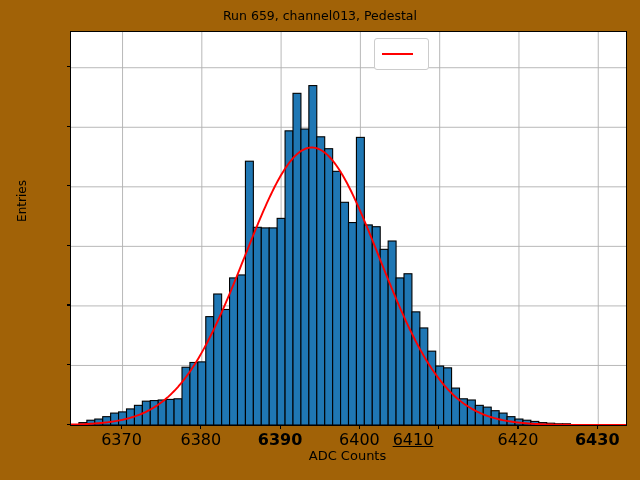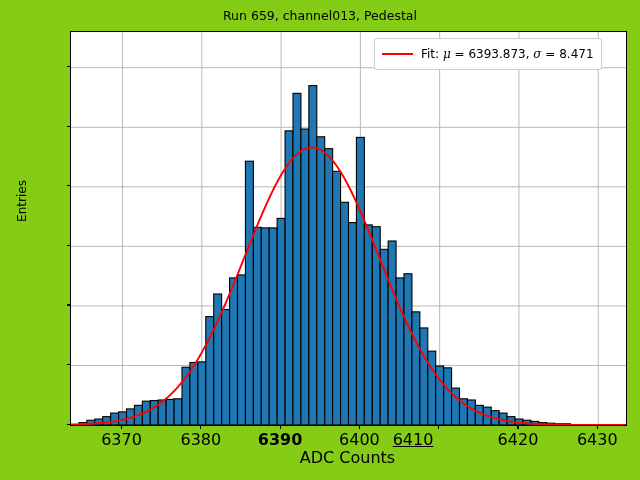--- a/index.html
+++ b/index.html
@@ -10,21 +10,21 @@
   body {
     width: 640px;
     height: 480px;
     font-family: "DejaVu Sans", sans-serif;
     overflow: hidden;
   }
   #figure {
     position: relative;
     width: 640px;
     height: 480px;
-    background: #84cc16;
+    background: #a16207;
   }
   #chart-title {
     position: absolute;
     left: 0;
     top: 8px;
     width: 640px;
     text-align: center;
     font-size: 12.5px;
     color: #000000;
     letter-spacing: 0px;
@@ -74,21 +74,21 @@
     width: 1.1px;
     height: 3.5px;
     background: #000000;
   }
   #xlabel {
     position: absolute;
     left: 70px;
     top: 448px;
     width: 555px;
     text-align: center;
-    font-size: 16px;
+    font-size: 13px;
     color: #000000;
   }
   #ylabel {
     position: absolute;
     left: -78px;
     top: 194px;
     width: 200px;
     text-align: center;
     font-size: 12px;
     color: #000000;
@@ -251,26 +251,25 @@
       <div class="xtick-label" style="left: 200.821px;">6380</div>
       <div class="xtick-mark" style="left: 279.607px;"></div>
       <div class="xtick-label" style="left: 280.107px; font-weight: bold;">6390</div>
       <div class="xtick-mark" style="left: 358.893px;"></div>
       <div class="xtick-label" style="left: 359.393px;">6400</div>
       <div class="xtick-mark" style="left: 438.179px;"></div>
       <div class="xtick-label" style="left: 413px; text-decoration: underline;">6410</div>
       <div class="xtick-mark" style="left: 517.464px;"></div>
       <div class="xtick-label" style="left: 517.964px;">6420</div>
       <div class="xtick-mark" style="left: 596.75px;"></div>
-      <div class="xtick-label" style="left: 597.25px;">6430</div>
+      <div class="xtick-label" style="left: 597.25px; font-weight: bold;">6430</div>
     </div>
 
   <div id="xlabel">ADC Counts</div>
   <div id="ylabel">Entries</div>
 
   <div id="legend">
     <div class="legend-row">
       <span class="legend-swatch-line"></span>
-      <span class="legend-text"><span>Fit: </span><span class="mathit">μ</span><span> = 6393.873, </span><span class="mathit">σ</span><span> = 8.471</span></span>
     </div>
   </div>
 
 </div>
 
 </body></html>

